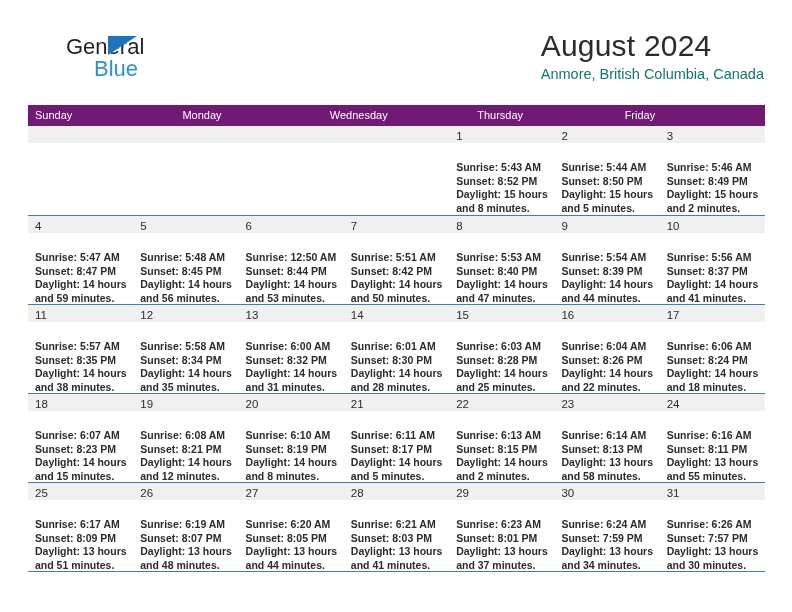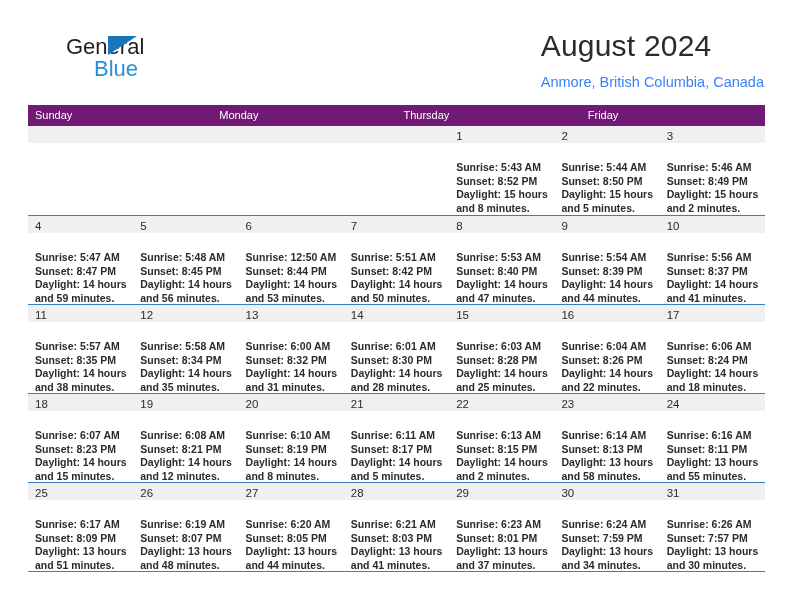--- a/index.html
+++ b/index.html
@@ -72,23 +72,22 @@
   }
   .cal-title {
     font-size: 30px;
     font-weight: normal;
     color: #2b2b2b;
     line-height: 36px;
     letter-spacing: 0.2px;
   }
   .cal-subtitle {
     font-size: 14.5px;
-    color: #3b82f6;
+    color: #0f766e;
     line-height: 20px;
-    margin-top: 8px;
   }
 
   
   .calendar {
     position: absolute;
     left: 28px;
     top: 105px;
     width: 737px;
   }
   .weekdays {
@@ -168,20 +167,21 @@
       <div class="cal-subtitle">Anmore, British Columbia, Canada</div>
     </div>
 
   </div>
 
   <div class="calendar">
 
     <div class="weekdays">
       <div class="weekday">Sunday</div>
       <div class="weekday">Monday</div>
+      <div class="weekday">Wednesday</div>
       <div class="weekday">Thursday</div>
       <div class="weekday">Friday</div>
     </div>
 
     <div class="week-row first">
       <div class="day-cell">
         <div class="day-num-strip"><span class="day-num"></span></div>
         <div class="day-body">
           <div class="day-line"></div>
           <div class="day-line"></div>

